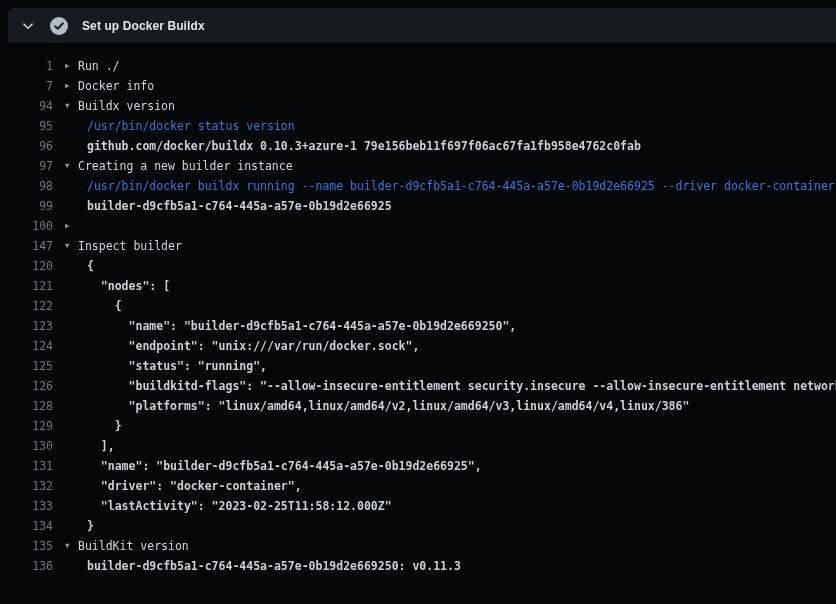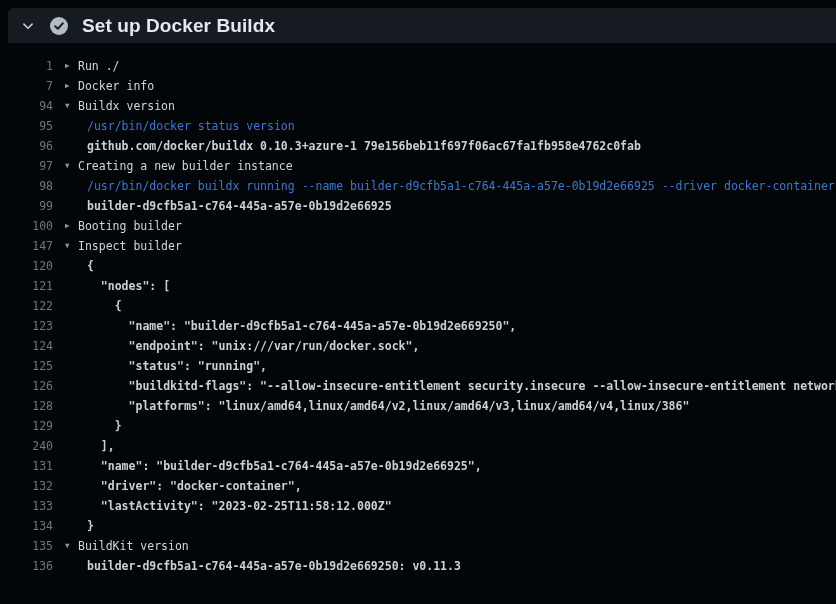--- a/index.html
+++ b/index.html
@@ -40,21 +40,21 @@
     flex: none;
   }
   .check-wrap {
     margin-left: 15px;
     width: 18px;
     height: 18px;
     flex: none;
   }
   .step-title {
     margin-left: 14px;
-    font-size: 19px;
+    font-size: 12px;
     font-weight: 600;
     color: var(--title-color, #e2e8ee);
     letter-spacing: 0.1px;
     white-space: nowrap;
   }
   
   .log {
     position: absolute;
     top: 43px;
     left: 0;
@@ -122,32 +122,32 @@
 
   <div class="log">
       <div class="log-row group-click"><span class="num">1</span><span class="arrow">▶</span><span class="group-title">Run ./</span></div>
       <div class="log-row group-click"><span class="num">7</span><span class="arrow">▶</span><span class="group-title">Docker info</span></div>
       <div class="log-row group-click"><span class="num">94</span><span class="arrow">▼</span><span class="group-title">Buildx version</span></div>
       <div class="log-row"><span class="num">95</span><span class="content command">/usr/bin/docker status version</span></div>
       <div class="log-row"><span class="num">96</span><span class="content output">github.com/docker/buildx 0.10.3+azure-1 79e156beb11f697f06ac67fa1fb958e4762c0fab</span></div>
       <div class="log-row group-click"><span class="num">97</span><span class="arrow">▼</span><span class="group-title">Creating a new builder instance</span></div>
       <div class="log-row"><span class="num">98</span><span class="content command">/usr/bin/docker buildx running --name builder-d9cfb5a1-c764-445a-a57e-0b19d2e66925 --driver docker-container</span></div>
       <div class="log-row"><span class="num">99</span><span class="content output">builder-d9cfb5a1-c764-445a-a57e-0b19d2e66925</span></div>
-      <div class="log-row group-click"><span class="num">100</span><span class="arrow">▶</span><span class="group-title">Booting builder</span></div>
+      <div class="log-row group-click"><span class="num">100</span><span class="arrow">▶</span></div>
       <div class="log-row group-click"><span class="num">147</span><span class="arrow">▼</span><span class="group-title">Inspect builder</span></div>
       <div class="log-row"><span class="num">120</span><span class="content output">{</span></div>
       <div class="log-row"><span class="num">121</span><span class="content output">  "nodes": [</span></div>
       <div class="log-row"><span class="num">122</span><span class="content output">    {</span></div>
       <div class="log-row"><span class="num">123</span><span class="content output">      "name": "builder-d9cfb5a1-c764-445a-a57e-0b19d2e669250",</span></div>
       <div class="log-row"><span class="num">124</span><span class="content output">      "endpoint": "unix:///var/run/docker.sock",</span></div>
       <div class="log-row"><span class="num">125</span><span class="content output">      "status": "running",</span></div>
       <div class="log-row"><span class="num">126</span><span class="content output">      "buildkitd-flags": "--allow-insecure-entitlement security.insecure --allow-insecure-entitlement network.host",</span></div>
       <div class="log-row"><span class="num">128</span><span class="content output">      "platforms": "linux/amd64,linux/amd64/v2,linux/amd64/v3,linux/amd64/v4,linux/386"</span></div>
       <div class="log-row"><span class="num">129</span><span class="content output">    }</span></div>
-      <div class="log-row"><span class="num">240</span><span class="content output">  ],</span></div>
+      <div class="log-row"><span class="num">130</span><span class="content output">  ],</span></div>
       <div class="log-row"><span class="num">131</span><span class="content output">  "name": "builder-d9cfb5a1-c764-445a-a57e-0b19d2e66925",</span></div>
       <div class="log-row"><span class="num">132</span><span class="content output">  "driver": "docker-container",</span></div>
       <div class="log-row"><span class="num">133</span><span class="content output">  "lastActivity": "2023-02-25T11:58:12.000Z"</span></div>
       <div class="log-row"><span class="num">134</span><span class="content output">}</span></div>
       <div class="log-row group-click"><span class="num">135</span><span class="arrow">▼</span><span class="group-title">BuildKit version</span></div>
       <div class="log-row"><span class="num">136</span><span class="content output">builder-d9cfb5a1-c764-445a-a57e-0b19d2e669250: v0.11.3</span></div>
     </div>
 
 </div>
 

